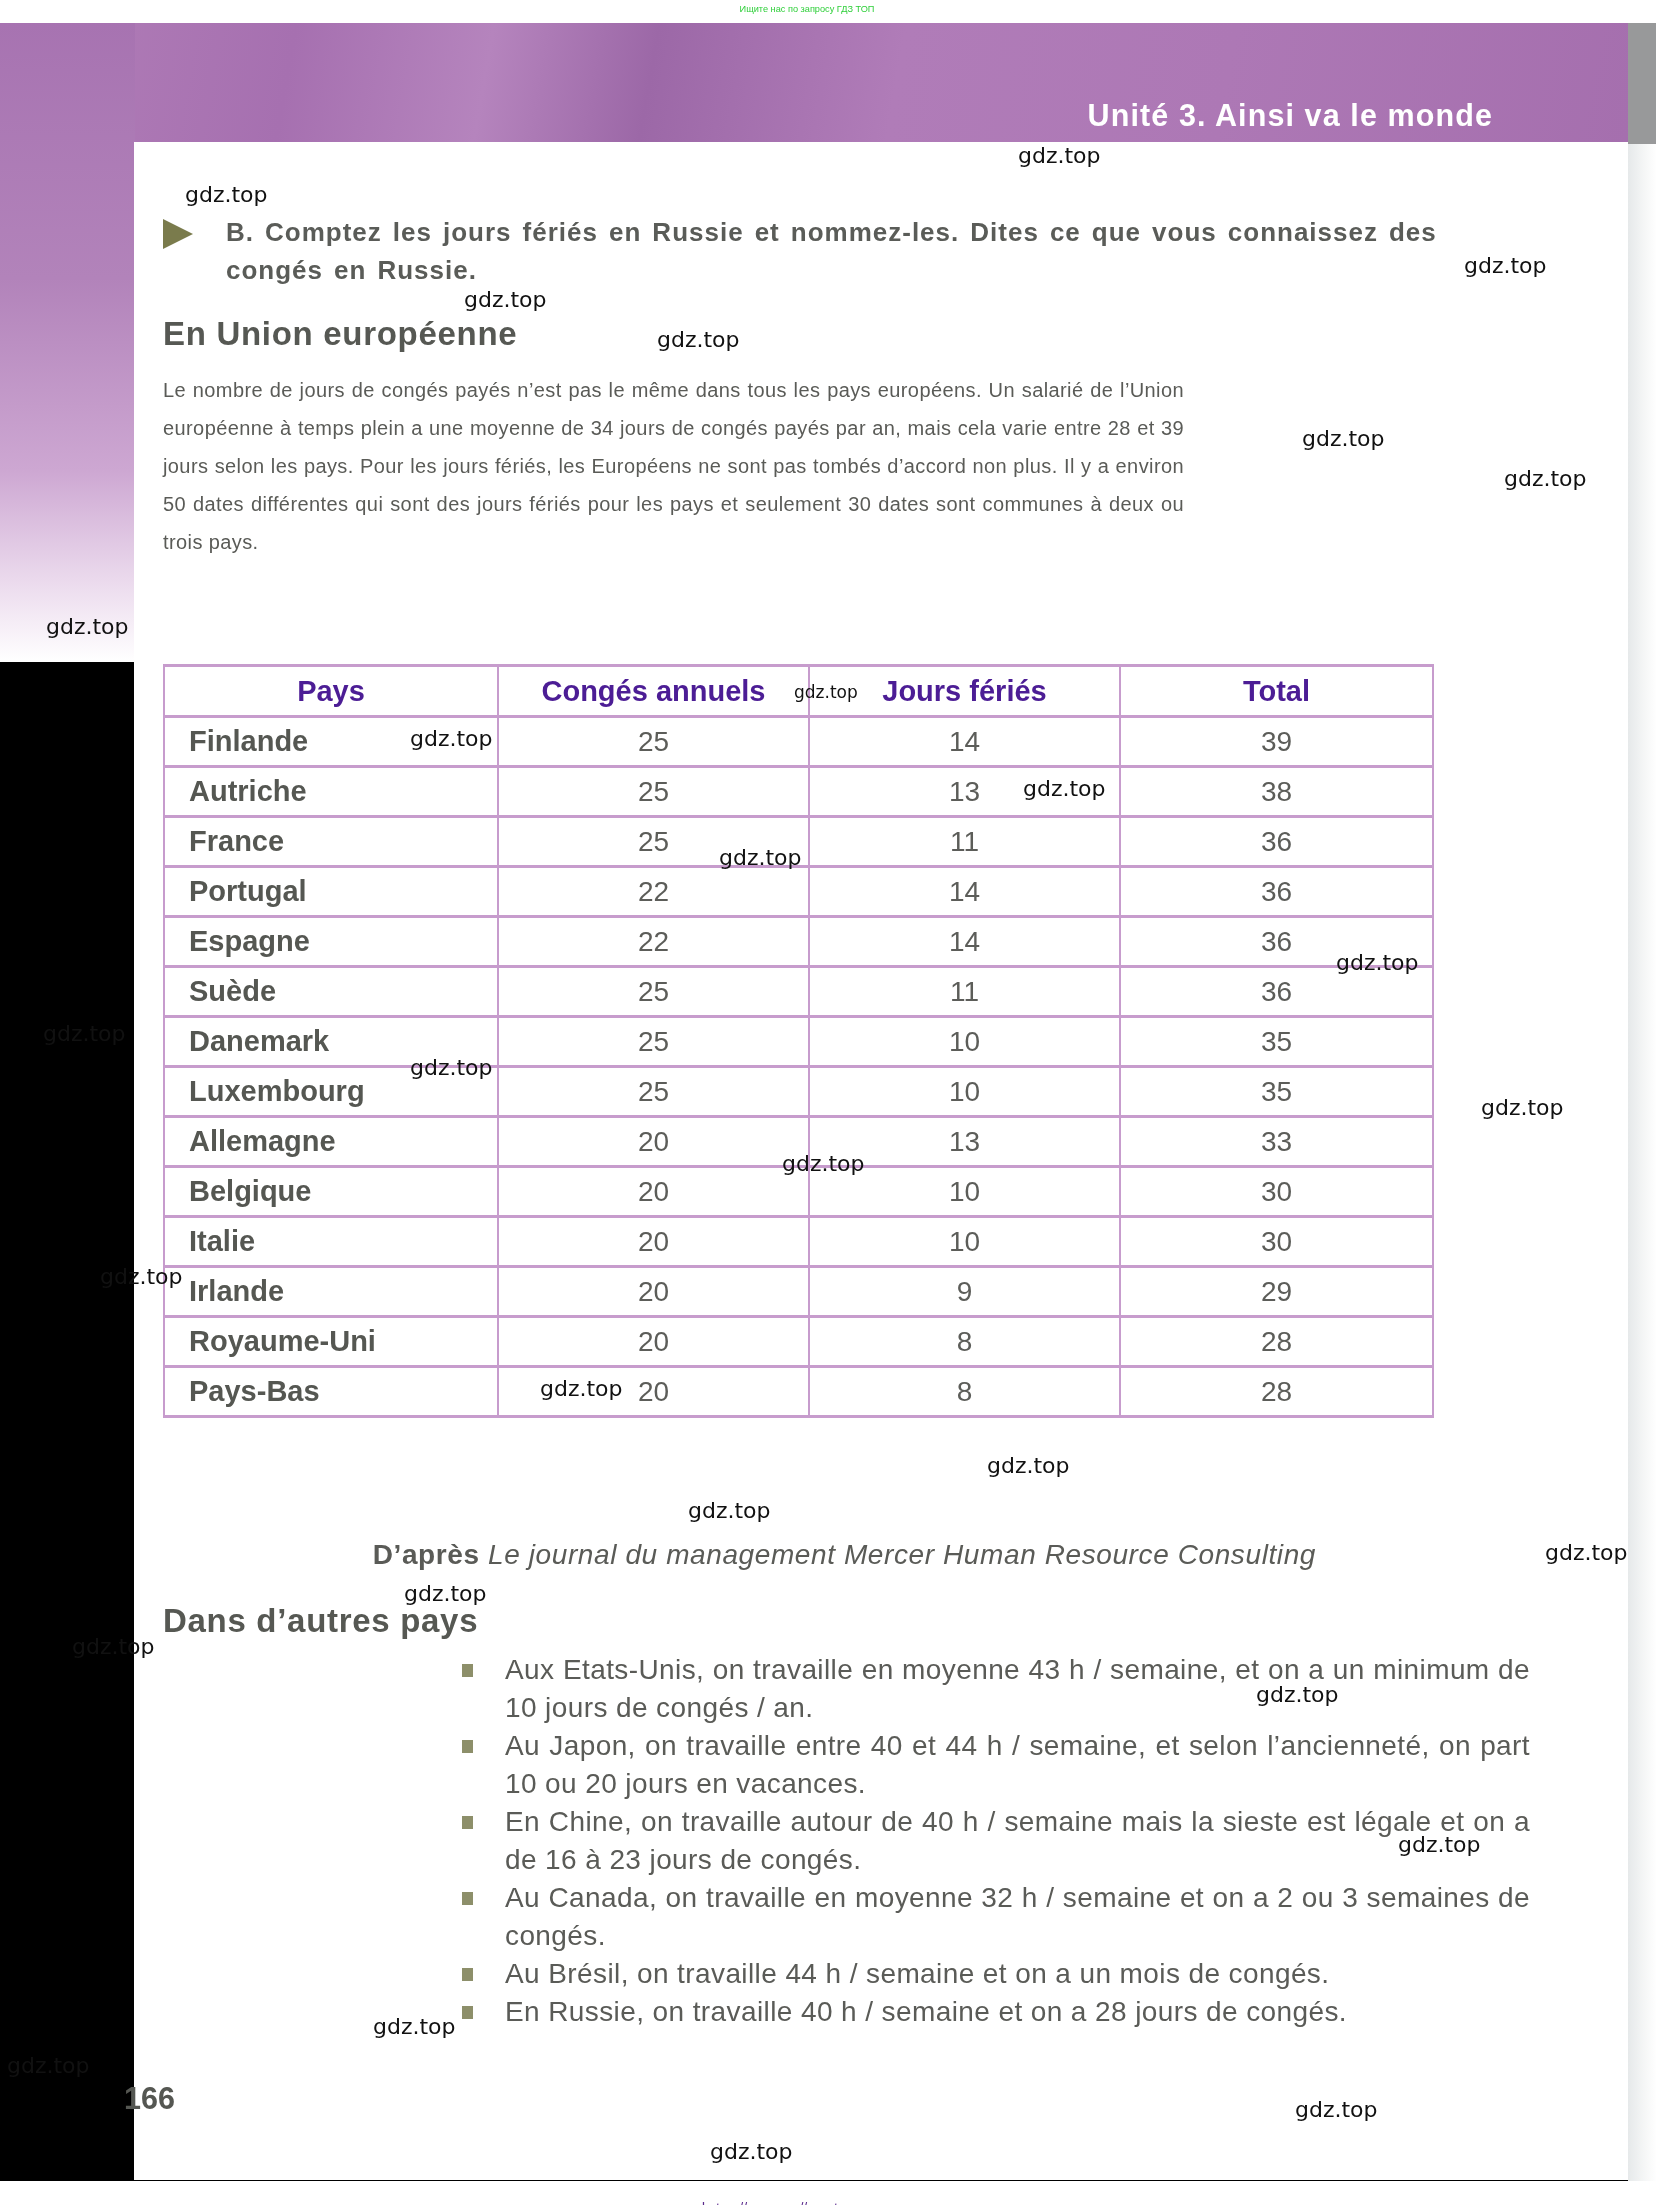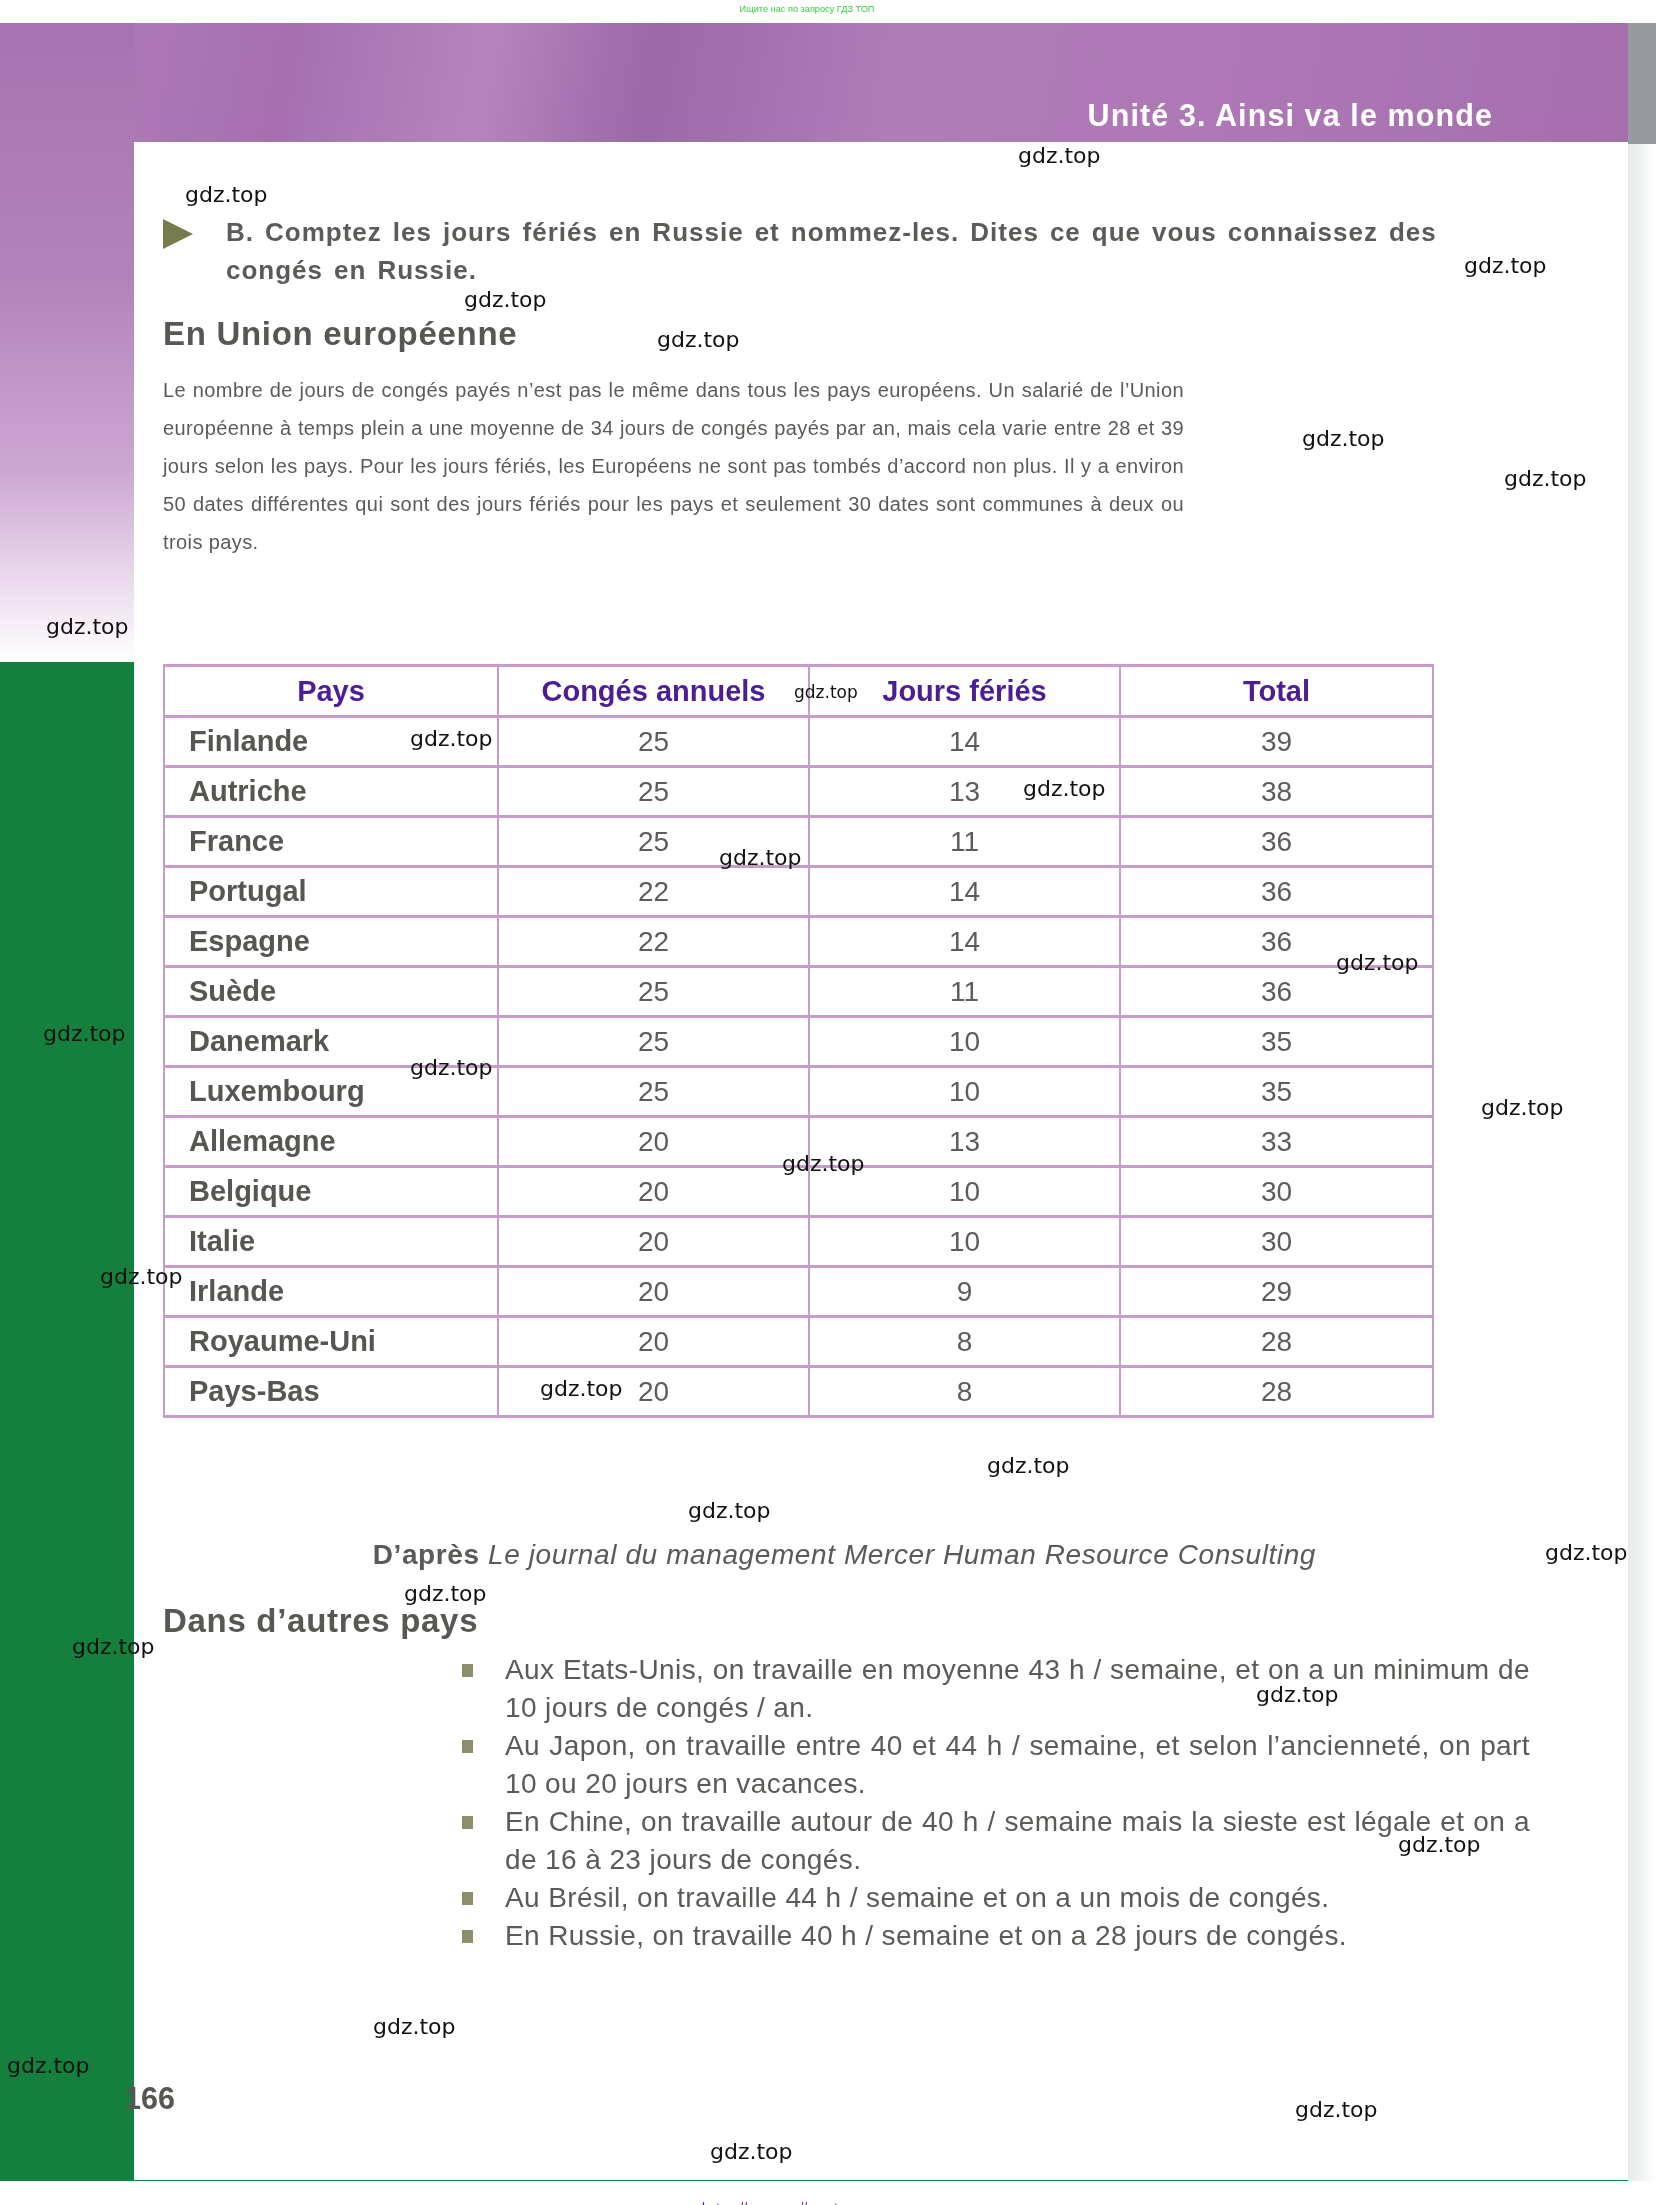--- a/index.html
+++ b/index.html
@@ -12,21 +12,21 @@
   .top-banner {
     position: absolute; left: 0; top: 0; width: 1657px; height: 23px;
     background: #ffffff; text-align: center;
   }
   .top-banner span {
     display: inline-block; margin-top: 4.3px; margin-left: -43px;
     font-size: 9.2px; color: #2fcf3a;
   }
   .page {
     position: absolute; left: 0; top: 23px; width: 1628px; height: 2158px;
-    background: #15803d; overflow: hidden;
+    background: #000000; overflow: hidden;
   }
   .spine {
     position: absolute; left: 1628px; top: 23px; width: 29px; height: 2158px;
     background: linear-gradient(to right, #e6e9ea, #f6f7f7 60%, #ffffff);
   }
   .spine-top {
     position: absolute; left: 1628px; top: 23px; width: 29px; height: 121px;
     background: #98999a;
   }
   .purple-band {
@@ -249,20 +249,21 @@
   <b>D’après</b>
   <i>Le journal du management Mercer Human Resource Consulting</i>
 </div>
 
 <div class="h-section" style="top:1602px;">Dans d’autres pays</div>
 
 <ul class="bullets">
   <li><span class="bullet-sq"></span><span>Aux Etats-Unis, on travaille en moyenne 43 h / semaine, et on a un minimum de 10 jours de congés / an.</span></li>
   <li><span class="bullet-sq"></span><span>Au Japon, on travaille entre 40 et 44 h / semaine, et selon l’ancienneté, on part 10 ou 20 jours en vacances.</span></li>
   <li><span class="bullet-sq"></span><span>En Chine, on travaille autour de 40 h / semaine mais la sieste est légale et on a de 16 à 23 jours de congés.</span></li>
+  <li><span class="bullet-sq"></span><span>Au Canada, on travaille en moyenne 32 h / semaine et on a 2 ou 3 semaines de congés.</span></li>
   <li><span class="bullet-sq"></span><span>Au Brésil, on travaille 44 h / semaine et on a un mois de congés.</span></li>
   <li><span class="bullet-sq"></span><span>En Russie, on travaille 40 h / semaine et on a 28 jours de congés.</span></li>
 </ul>
 
 <div class="page-num">166</div>
 
 <div class="wm" style="left:1018px;top:143px;">gdz.top</div>
 <div class="wm" style="left:185px;top:182px;">gdz.top</div>
 <div class="wm" style="left:1464px;top:253px;">gdz.top</div>
 <div class="wm" style="left:464px;top:287px;">gdz.top</div>

